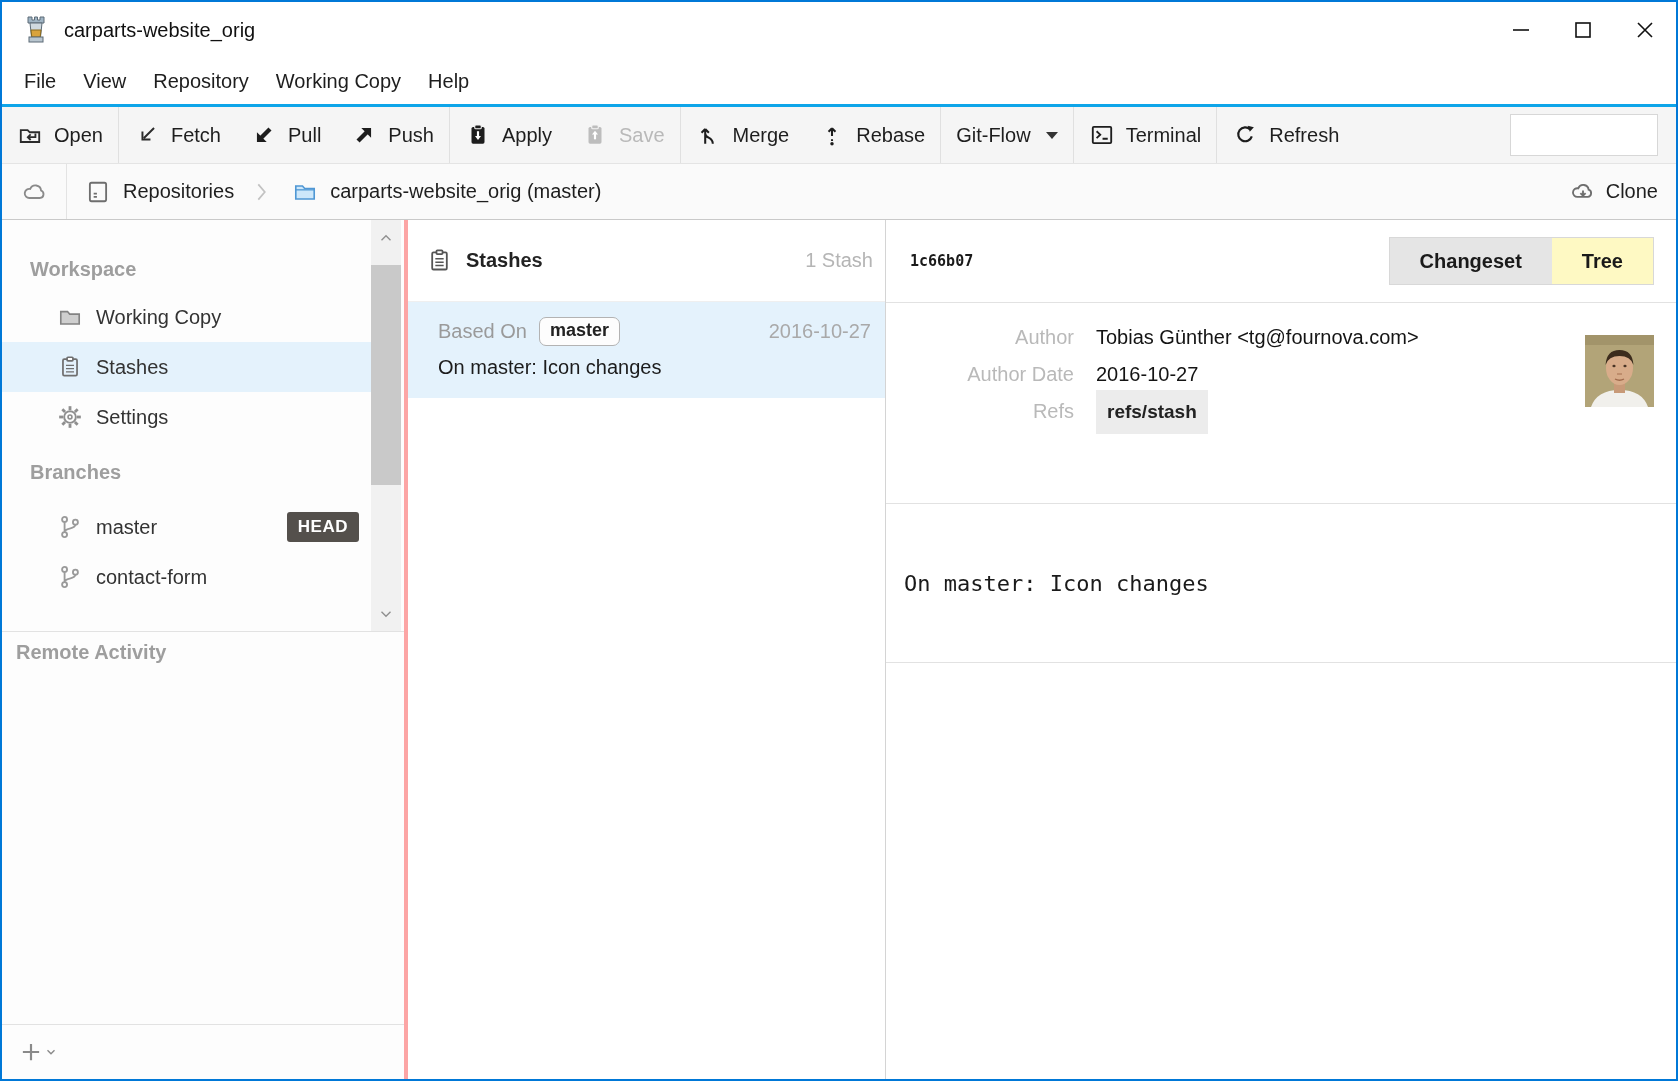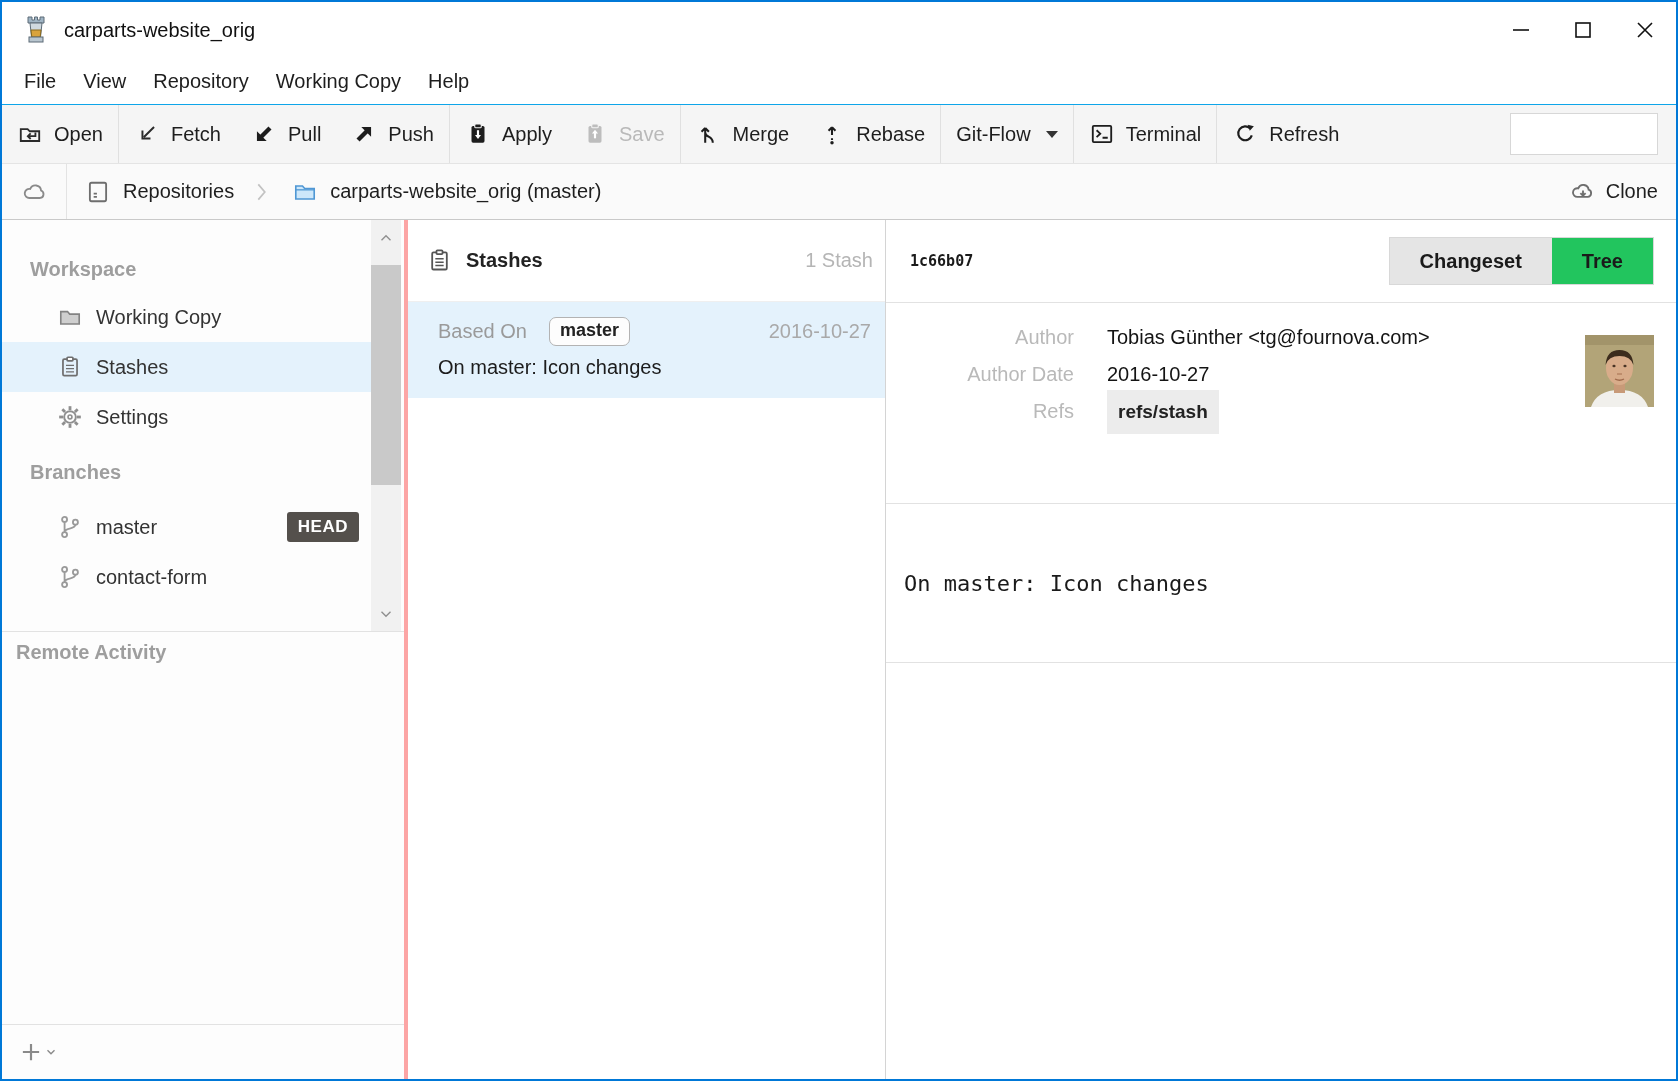--- a/index.html
+++ b/index.html
@@ -14,21 +14,21 @@
   .title-text { margin-left:14px; font-size:20px; color:#111; }
   .win-controls { margin-left:auto; display:flex; height:100%; }
   .win-btn { width:62px; height:100%; display:flex; align-items:center; justify-content:center; }
   .win-btn svg { width:22px; height:22px; }
 
   
   .menubar { height:46px; flex:0 0 46px; display:flex; align-items:center; padding-left:22px; gap:27px; font-size:20px; background:#fff; }
   .menu-item { white-space:nowrap; cursor:default; }
 
   
-  .toolbar { height:60px; flex:0 0 60px; border-top:1px solid #0ea5e9; border-bottom:1px solid #e4e4e4;
+  .toolbar { height:60px; flex:0 0 60px; border-top:3px solid #0ea5e9; border-bottom:1px solid #e4e4e4;
              background:#f5f5f5; display:flex; align-items:stretch; font-size:20px; }
   .tb-btn { display:flex; align-items:center; gap:11px; padding:0 15px; white-space:nowrap; }
   .tb-btn svg { width:26px; height:26px; }
   .tb-sep { width:1px; background:#e0e0e0; }
   .tb-disabled { color:#b9b9b9; }
   .caret-down { width:0; height:0; border-left:6px solid transparent; border-right:6px solid transparent; border-top:7px solid #333; margin-left:4px; }
   .tb-search { margin-left:auto; margin-right:18px; align-self:center; width:148px; height:42px;
                border:1px solid #d7d7d7; background:#fff; font-size:18px; padding:0 8px; outline:none; }
 
   
@@ -66,38 +66,38 @@
   .side-footer { height:55px; flex:0 0 55px; border-top:1px solid #e2e2e2; display:flex; align-items:center; padding-left:16px; gap:2px; }
   .side-footer svg { display:block; }
 
   
   .stash-panel { width:478px; flex:0 0 478px; border-right:1px solid #d4d4d4; background:#fff; display:flex; flex-direction:column; }
   .sp-header { height:82px; flex:0 0 82px; display:flex; align-items:center; padding:0 12px 0 18px; border-bottom:1px solid #efefef; }
   .sp-header svg { width:27px; height:27px; }
   .sp-title { margin-left:13px; font-weight:bold; font-size:20px; color:#222; }
   .sp-count { margin-left:auto; color:#b5b5b5; font-size:20px; }
   .stash-item { height:96px; background:#e4f2fc; padding:15px 14px 0 30px; }
-  .stash-line1 { display:flex; align-items:center; gap:22px; }
+  .stash-line1 { display:flex; align-items:center; gap:12px; }
   .based-on { color:#9a9a9a; font-size:20px; }
   .branch-chip { background:#fdfdfd; border:1px solid #b3b3b3; border-radius:7px; padding:2px 10px 4px;
                  font-size:18px; font-weight:bold; color:#222; }
   .stash-date { margin-left:auto; color:#a9a9a9; font-size:20px; }
   .stash-msg { margin-top:10px; font-size:20px; color:#1c1c1c; }
 
   
   .detail-panel { flex:1; background:#fff; display:flex; flex-direction:column; min-width:0; }
   .dp-header { height:83px; flex:0 0 83px; border-bottom:1px solid #e2e2e2; display:flex; align-items:center; padding:0 22px 0 24px; }
   .commit-hash { font-family:"DejaVu Sans Mono", monospace; font-weight:bold; font-size:15px; color:#1a1a1a; }
-  .segmented { margin-left:auto; display:flex; border:1px solid #d8d8d8; background:#22c55e; }
+  .segmented { margin-left:auto; display:flex; border:1px solid #d8d8d8; background:#fef9c3; }
   .seg { height:46px; line-height:46px; padding:0 30px; font-size:20px; font-weight:bold; color:#1a1a1a; }
   .seg.active { background:#e5e5e5; }
   .dp-author { height:200px; flex:0 0 200px; position:relative; padding-top:16px; }
   .meta-row { display:flex; align-items:center; height:37px; }
   .meta-label { width:188px; flex:0 0 188px; text-align:right; color:#b9b9b9; font-size:20px; }
-  .meta-value { margin-left:33px; font-size:20px; color:#141414; }
+  .meta-value { margin-left:22px; font-size:20px; color:#141414; }
   .refs-chip { display:inline-block; background:#ececec; font-weight:bold; padding:11px 11px; font-size:19px; color:#222; }
   .avatar { position:absolute; top:32px; right:22px; width:69px; height:72px; overflow:hidden; }
   .dp-message { height:160px; flex:0 0 160px; border-top:1px solid #e2e2e2; border-bottom:1px solid #e2e2e2;
                 display:flex; align-items:center; padding-left:18px;
                 font-family:"DejaVu Sans Mono", monospace; font-size:22px; color:#1a1a1a; }
   .dp-rest { flex:1; }
 </style>
 </head>
 <body>
 

